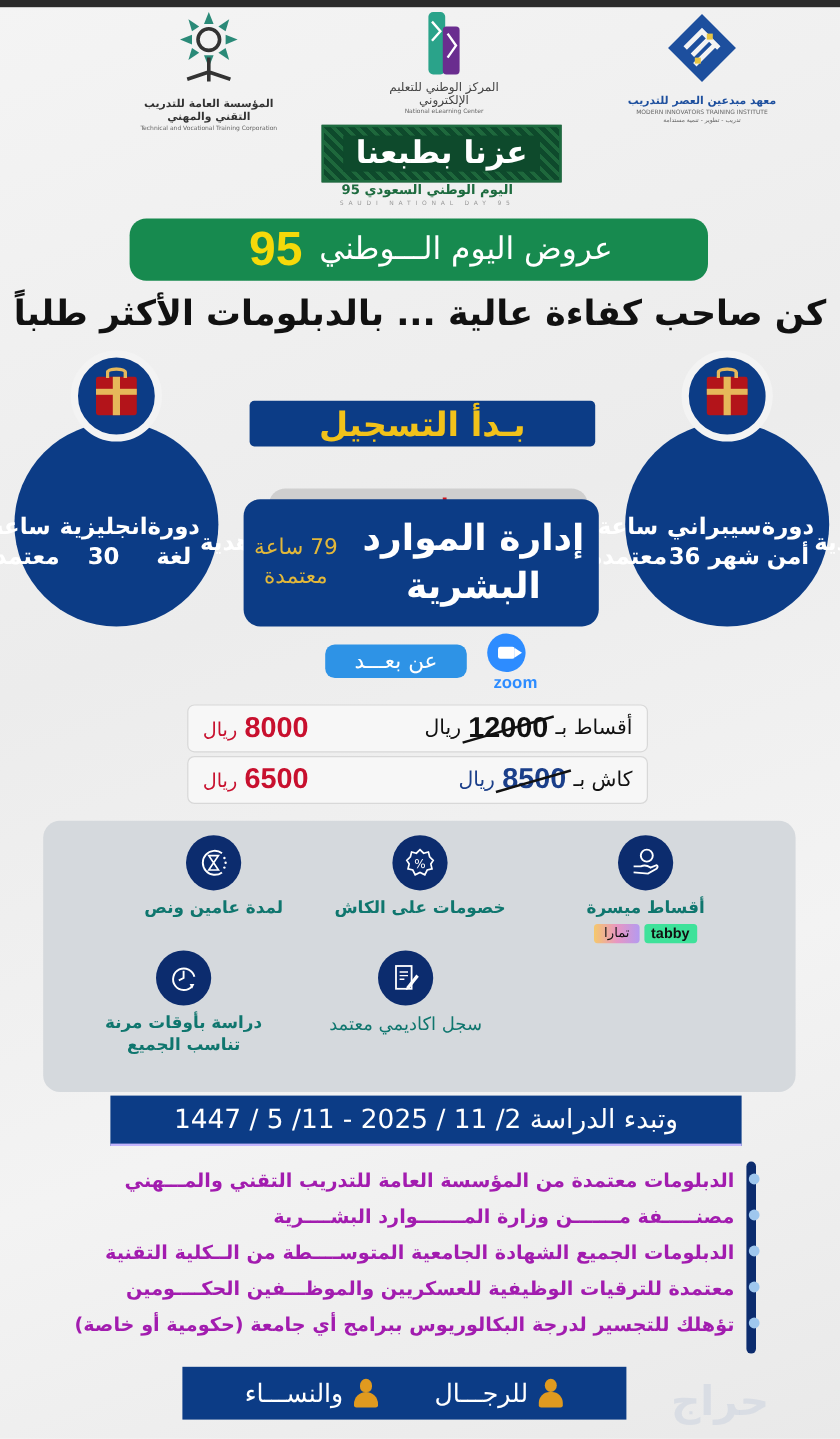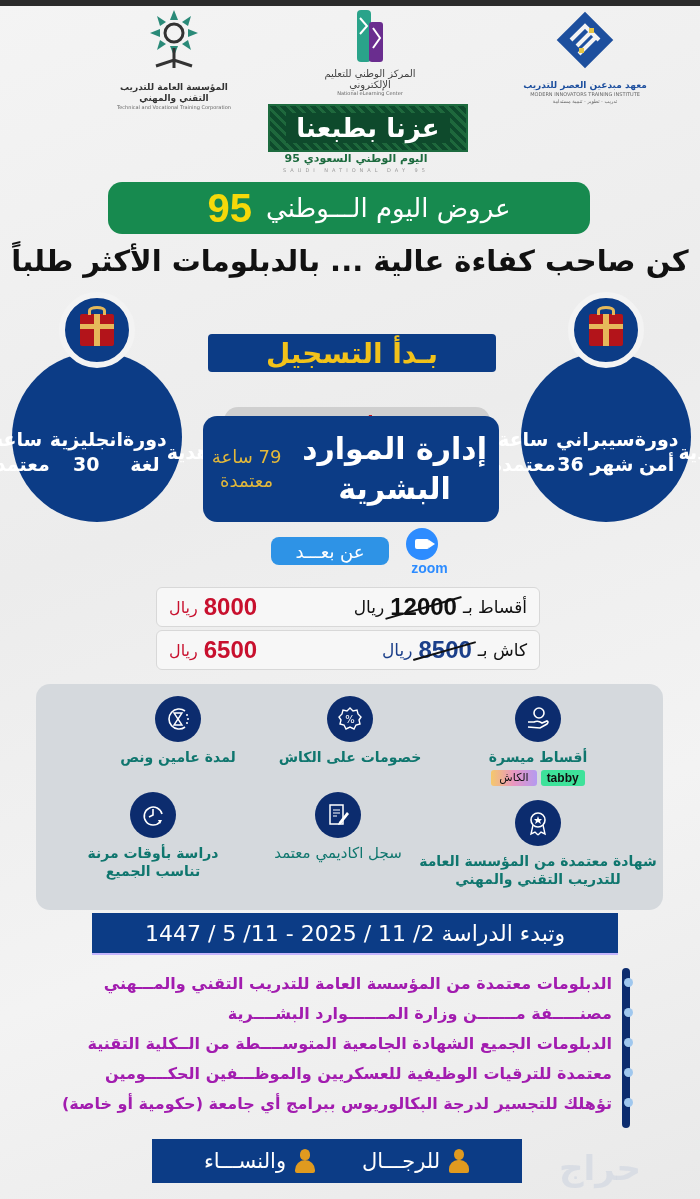--- a/index.html
+++ b/index.html
@@ -268,21 +268,21 @@
 <div class="features">
   <div class="feat" style="right:30px; top:12px;">
     <div class="feat-icon">
       <svg width="26" height="26" viewBox="0 0 26 26">
           <circle cx="14" cy="7" r="5" fill="none" stroke="#fff" stroke-width="1.6"></circle>
           <path d="M3,16 L9,16 Q13,14 17,17 L22,15 Q24,16 22,18 L15,22 L3,21" fill="none" stroke="#fff" stroke-width="1.6"></path>
         </svg>
     </div>
     <div class="feat-label">أقساط ميسرة</div>
     <div class="pay-logos">
-      <span class="tamara">الكاش</span>
+      <span class="tamara">تمارا</span>
       <span class="tabby">tabby</span>
     </div>
   </div>
   <div class="feat" style="right:218px; top:12px;">
     <div class="feat-icon">
       <svg width="26" height="26" viewBox="0 0 26 26">
           <path d="M13,2 L16,5 L20,4 L21,8 L24,11 L22,14 L23,18 L19,19 L17,23 L13,21 L9,23 L7,19 L3,18 L4,14 L2,11 L5,8 L6,4 L10,5 Z" fill="none" stroke="#fff" stroke-width="1.4"></path>
           <text x="13" y="17" font-size="10" fill="#fff" text-anchor="middle" font-family="DejaVu Sans, sans-serif">%</text>
         </svg>
     </div>
@@ -294,30 +294,20 @@
           <path d="M20,5 A10,10 0 1,0 20,21" fill="none" stroke="#fff" stroke-width="1.6"></path>
           <path d="M9,7 L17,7 L13,13 L17,19 L9,19 L13,13 Z" fill="none" stroke="#fff" stroke-width="1.4"></path>
           <circle cx="22" cy="9" r="1" fill="#fff"></circle>
           <circle cx="23" cy="13" r="1" fill="#fff"></circle>
           <circle cx="22" cy="17" r="1" fill="#fff"></circle>
         </svg>
     </div>
     <div class="feat-label">لمدة عامين ونص</div>
   </div>
 
-  <div class="feat" style="right:0px; top:116px; width:250px;">
-    <div class="feat-icon">
-      <svg width="26" height="26" viewBox="0 0 26 26">
-          <circle cx="13" cy="10" r="7" fill="none" stroke="#fff" stroke-width="1.6"></circle>
-          <path d="M13,6 L14,9 L17,9 L15,11 L16,14 L13,12 L10,14 L11,11 L9,9 L12,9 Z" fill="#fff"></path>
-          <path d="M8,15 L6,24 L10,22 L13,25 M18,15 L20,24 L16,22 L13,25" fill="none" stroke="#fff" stroke-width="1.4"></path>
-        </svg>
-    </div>
-    <div class="feat-label">شهادة معتمدة من المؤسسة العامة للتدريب التقني والمهني</div>
-  </div>
   <div class="feat" style="right:255px; top:108px; width:140px;">
     <div class="feat-icon">
       <svg width="26" height="26" viewBox="0 0 26 26">
           <rect x="5" y="3" width="13" height="19" fill="none" stroke="#fff" stroke-width="1.5"></rect>
           <path d="M8,8 L15,8 M8,11 L15,11 M8,14 L12,14" stroke="#fff" stroke-width="1.2"></path>
           <path d="M14,20 L22,10 L24,12 L16,22 L13,23 Z" fill="#fff"></path>
         </svg>
     </div>
     <div class="feat-label" style="font-weight:normal;font-size:15px;">سجل اكاديمي معتمد</div>
   </div>

